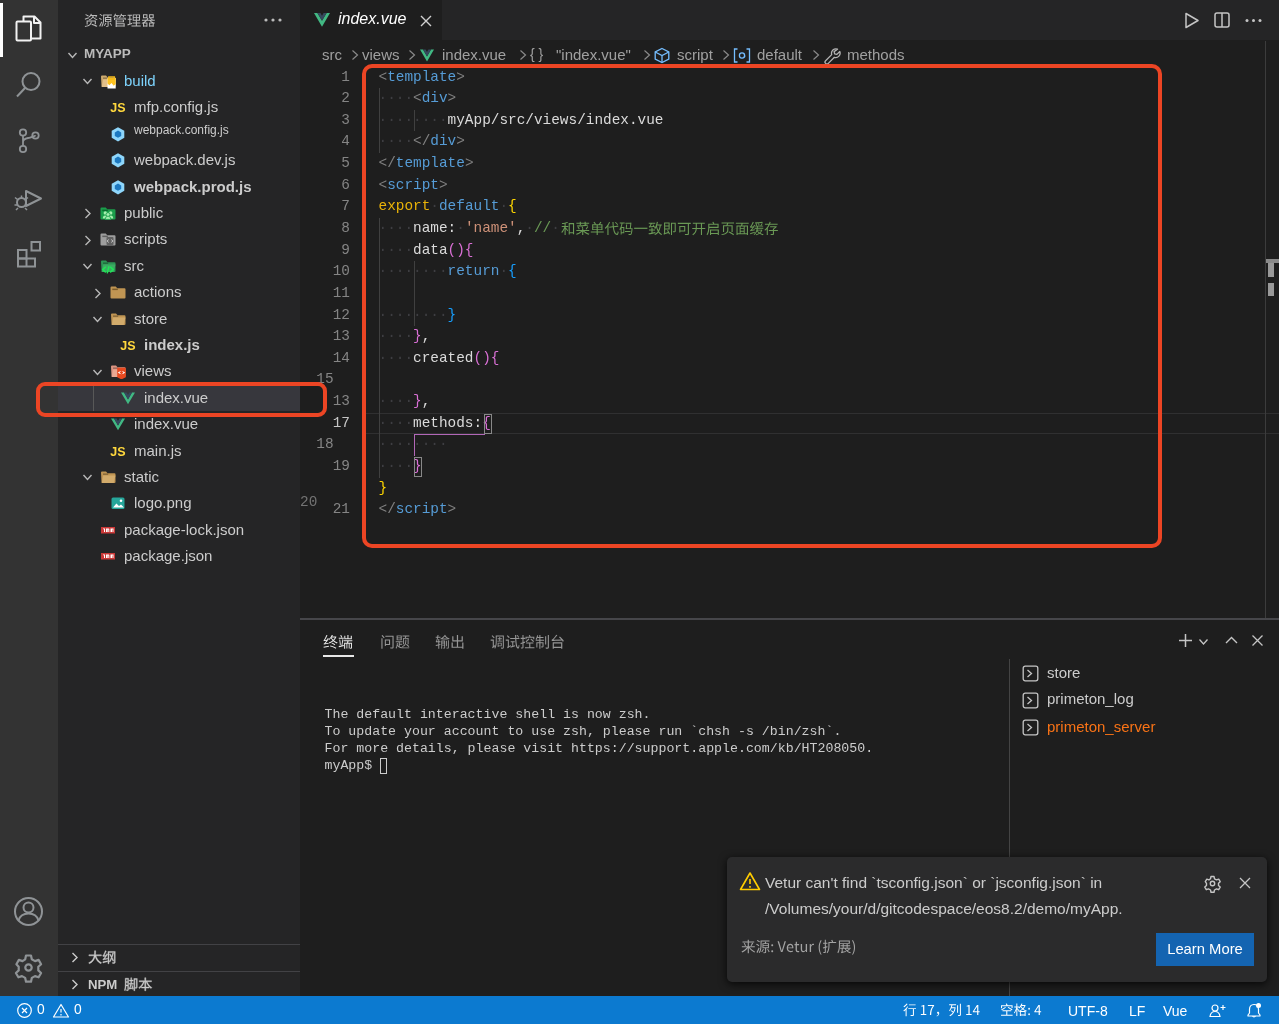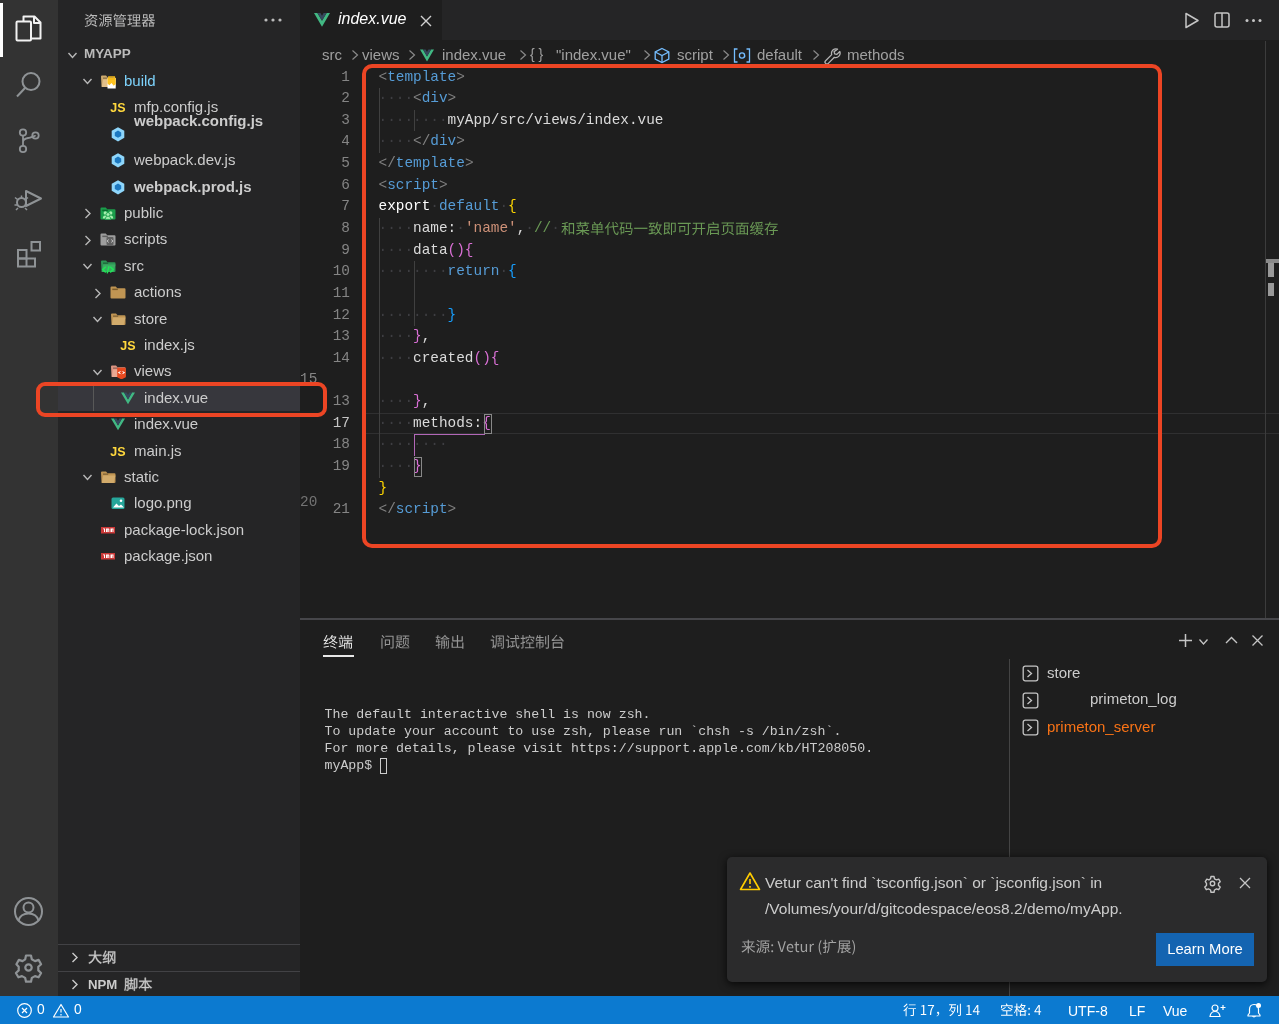--- a/index.html
+++ b/index.html
@@ -96,21 +96,21 @@
   </svg>
 <div class="abs" style="left:124px;top:71.9px;color:#7dd3fc;font-weight:normal;font-size:15px;white-space:nowrap">build</div>
 <svg style="position:absolute;left:110px;top:99.3px;" width="16" height="16" viewBox="0 0 16 16">
     <text x="8" y="13" font-family="Liberation Sans" font-weight="bold" font-size="12.5" fill="#ffd83d" text-anchor="middle">JS</text>
   </svg>
 <div class="abs" style="left:134px;top:98.3px;color:#cccccc;font-weight:normal;font-size:15px;white-space:nowrap">mfp.config.js</div>
 <svg style="position:absolute;left:110px;top:125.7px;" width="16" height="16" viewBox="0 0 16 16">
     <path d="M8 1.2 14.3 4.8 v7 L8 15.4 1.7 11.8 v-7z" fill="#8ed6fb"></path>
     <path d="M8 4.6 11.2 6.4 v3.6 L8 11.8 4.8 10 V6.4z" fill="#1c78c0"></path>
   </svg>
-<div class="abs" style="left:134px;top:112px;color:#cccccc;font-weight:bold;font-size:15px;white-space:nowrap">webpack.config.js</div>
+<div class="abs" style="left:134px;top:123px;color:#cccccc;font-weight:normal;font-size:12px;white-space:nowrap">webpack.config.js</div>
 <svg style="position:absolute;left:110px;top:152.1px;" width="16" height="16" viewBox="0 0 16 16">
     <path d="M8 1.2 14.3 4.8 v7 L8 15.4 1.7 11.8 v-7z" fill="#8ed6fb"></path>
     <path d="M8 4.6 11.2 6.4 v3.6 L8 11.8 4.8 10 V6.4z" fill="#1c78c0"></path>
   </svg>
 <div class="abs" style="left:134px;top:151.1px;color:#cccccc;font-weight:normal;font-size:15px;white-space:nowrap">webpack.dev.js</div>
 <svg style="position:absolute;left:110px;top:178.5px;" width="16" height="16" viewBox="0 0 16 16">
     <path d="M8 1.2 14.3 4.8 v7 L8 15.4 1.7 11.8 v-7z" fill="#8ed6fb"></path>
     <path d="M8 4.6 11.2 6.4 v3.6 L8 11.8 4.8 10 V6.4z" fill="#1c78c0"></path>
   </svg>
 <div class="abs" style="left:134px;top:177.5px;color:#cccccc;font-weight:bold;font-size:15px;white-space:nowrap">webpack.prod.js</div>
@@ -162,21 +162,21 @@
   </svg>
 <svg style="position:absolute;left:110px;top:310.5px;" width="16" height="16" viewBox="0 0 16 16">
     <path d="M1 3.5 q0-1 1-1 h4 l1.6 1.8 h6.9 q1 0 1 1 v7.7 q0 1-1 1 h-12 q-1 0-1-1z" fill="#c09553"></path>
     <path d="M3.2 6.5 h12.3 l-1.8 7.5 h-12z" fill="#d2ab6b"></path>
     <rect x="3" y="4.5" width="5.2" height="1.3" fill="#00000055"></rect>
   </svg>
 <div class="abs" style="left:134px;top:309.5px;color:#cccccc;font-weight:normal;font-size:15px;white-space:nowrap">store</div>
 <svg style="position:absolute;left:120px;top:336.9px;" width="16" height="16" viewBox="0 0 16 16">
     <text x="8" y="13" font-family="Liberation Sans" font-weight="bold" font-size="12.5" fill="#ffd83d" text-anchor="middle">JS</text>
   </svg>
-<div class="abs" style="left:144px;top:335.9px;color:#cccccc;font-weight:normal;font-size:15px;white-space:nowrap">index.js</div>
+<div class="abs" style="left:144px;top:335.9px;color:#cccccc;font-weight:bold;font-size:15px;white-space:nowrap">index.js</div>
 <svg style="position:absolute;left:91px;top:365.8px;" width="13" height="13" viewBox="0 0 13 13">
     <path d="M2.5 4 L6.5 8.5 10.5 4" fill="none" stroke="#b8b8b8" stroke-width="1.4"></path>
   </svg>
 <svg style="position:absolute;left:110px;top:363.3px;" width="16" height="16" viewBox="0 0 16 16">
     <path d="M1 3.5 q0-1 1-1 h4 l1.6 1.8 h6.9 q1 0 1 1 v7.7 q0 1-1 1 h-12 q-1 0-1-1z" fill="#dd9683"></path>
     <path d="M3.2 6.5 h12.3 l-1.8 7.5 h-12z" fill="#eaa893"></path>
     <rect x="3" y="4.5" width="5.2" height="1.3" fill="#00000055"></rect>
     <path d="M7.2 4.8 h8.6 v9.4 l-4.3 2.2 -4.3-2.2z" fill="#e8491f"></path>
     <path d="M7.8 9.6 q3.7-3.1 7.4 0 q-3.7 3.1-7.4 0z" fill="#fff"></path>
     <path d="M11.5 7.7 l1.9 1.9 -1.9 1.9 -1.9-1.9z" fill="#e8491f"></path>
@@ -325,40 +325,40 @@
 <div class="abs mono" style="left:378.5px;top:88.23px;height:21.63px;line-height:21.63px;font-size:14.4px;white-space:pre"><span style="color:#3e3e42">····</span><span style="color:#808080">&lt;</span><span style="color:#569cd6">div</span><span style="color:#808080">&gt;</span></div>
 <div class="abs mono" style="left:300px;top:109.86px;width:50.0px;height:21.63px;line-height:21.63px;color:#858585;font-size:14.4px;text-align:right">3</div>
 <div class="abs mono" style="left:378.5px;top:109.86px;height:21.63px;line-height:21.63px;font-size:14.4px;white-space:pre"><span style="color:#3e3e42">········</span><span style="color:#dadada">myApp/src/views/index.vue</span></div>
 <div class="abs mono" style="left:300px;top:131.49px;width:50.0px;height:21.63px;line-height:21.63px;color:#858585;font-size:14.4px;text-align:right">4</div>
 <div class="abs mono" style="left:378.5px;top:131.49px;height:21.63px;line-height:21.63px;font-size:14.4px;white-space:pre"><span style="color:#3e3e42">····</span><span style="color:#808080">&lt;/</span><span style="color:#569cd6">div</span><span style="color:#808080">&gt;</span></div>
 <div class="abs mono" style="left:300px;top:153.12px;width:50.0px;height:21.63px;line-height:21.63px;color:#858585;font-size:14.4px;text-align:right">5</div>
 <div class="abs mono" style="left:378.5px;top:153.12px;height:21.63px;line-height:21.63px;font-size:14.4px;white-space:pre"><span style="color:#808080">&lt;/</span><span style="color:#569cd6">template</span><span style="color:#808080">&gt;</span></div>
 <div class="abs mono" style="left:300px;top:174.75px;width:50.0px;height:21.63px;line-height:21.63px;color:#858585;font-size:14.4px;text-align:right">6</div>
 <div class="abs mono" style="left:378.5px;top:174.75px;height:21.63px;line-height:21.63px;font-size:14.4px;white-space:pre"><span style="color:#808080">&lt;</span><span style="color:#569cd6">script</span><span style="color:#808080">&gt;</span></div>
 <div class="abs mono" style="left:300px;top:196.38px;width:50.0px;height:21.63px;line-height:21.63px;color:#858585;font-size:14.4px;text-align:right">7</div>
-<div class="abs mono" style="left:378.5px;top:196.38px;height:21.63px;line-height:21.63px;font-size:14.4px;white-space:pre"><span style="color:#ffffff">export</span><span style="color:#3e3e42">·</span><span style="color:#569cd6">default</span><span style="color:#3e3e42">·</span><span style="color:#ffd700">{</span></div>
+<div class="abs mono" style="left:378.5px;top:196.38px;height:21.63px;line-height:21.63px;font-size:14.4px;white-space:pre"><span style="color:#eab308">export</span><span style="color:#3e3e42">·</span><span style="color:#569cd6">default</span><span style="color:#3e3e42">·</span><span style="color:#ffd700">{</span></div>
 <div class="abs mono" style="left:300px;top:218.01px;width:50.0px;height:21.63px;line-height:21.63px;color:#858585;font-size:14.4px;text-align:right">8</div>
 <div class="abs mono" style="left:378.5px;top:218.01px;height:21.63px;line-height:21.63px;font-size:14.4px;white-space:pre"><span style="color:#3e3e42">····</span><span style="color:#dadada">name:</span><span style="color:#3e3e42">·</span><span style="color:#ce9178">'name'</span><span style="color:#dadada">,</span><span style="color:#3e3e42">·</span><span style="color:#6a9955">//</span><span style="color:#3e3e42">·</span></div>
 <div class="abs mono" style="left:300px;top:239.64px;width:50.0px;height:21.63px;line-height:21.63px;color:#858585;font-size:14.4px;text-align:right">9</div>
 <div class="abs mono" style="left:378.5px;top:239.64px;height:21.63px;line-height:21.63px;font-size:14.4px;white-space:pre"><span style="color:#3e3e42">····</span><span style="color:#dadada">data</span><span style="color:#da70d6">(){</span></div>
 <div class="abs mono" style="left:300px;top:261.27px;width:50.0px;height:21.63px;line-height:21.63px;color:#858585;font-size:14.4px;text-align:right">10</div>
 <div class="abs mono" style="left:378.5px;top:261.27px;height:21.63px;line-height:21.63px;font-size:14.4px;white-space:pre"><span style="color:#3e3e42">········</span><span style="color:#569cd6">return</span><span style="color:#3e3e42">·</span><span style="color:#179fff">{</span></div>
 <div class="abs mono" style="left:300px;top:282.90px;width:50.0px;height:21.63px;line-height:21.63px;color:#858585;font-size:14.4px;text-align:right">11</div>
 <div class="abs mono" style="left:300px;top:304.53px;width:50.0px;height:21.63px;line-height:21.63px;color:#858585;font-size:14.4px;text-align:right">12</div>
 <div class="abs mono" style="left:378.5px;top:304.53px;height:21.63px;line-height:21.63px;font-size:14.4px;white-space:pre"><span style="color:#3e3e42">········</span><span style="color:#179fff">}</span></div>
 <div class="abs mono" style="left:300px;top:326.16px;width:50.0px;height:21.63px;line-height:21.63px;color:#858585;font-size:14.4px;text-align:right">13</div>
 <div class="abs mono" style="left:378.5px;top:326.16px;height:21.63px;line-height:21.63px;font-size:14.4px;white-space:pre"><span style="color:#3e3e42">····</span><span style="color:#da70d6">}</span><span style="color:#dadada">,</span></div>
 <div class="abs mono" style="left:300px;top:347.79px;width:50.0px;height:21.63px;line-height:21.63px;color:#858585;font-size:14.4px;text-align:right">14</div>
 <div class="abs mono" style="left:378.5px;top:347.79px;height:21.63px;line-height:21.63px;font-size:14.4px;white-space:pre"><span style="color:#3e3e42">····</span><span style="color:#dadada">created</span><span style="color:#da70d6">(){</span></div>
-<div class="abs mono" style="left:300px;top:369.42px;width:50.0px;height:21.63px;line-height:21.63px;color:#858585;font-size:14.4px;text-align:left">15</div>
+<div class="abs mono" style="left:300px;top:369.42px;width:50.0px;height:21.63px;line-height:21.63px;color:#858585;font-size:14.4px;text-align:center">15</div>
 <div class="abs mono" style="left:300px;top:391.05px;width:50.0px;height:21.63px;line-height:21.63px;color:#858585;font-size:14.4px;text-align:right">13</div>
 <div class="abs mono" style="left:378.5px;top:391.05px;height:21.63px;line-height:21.63px;font-size:14.4px;white-space:pre"><span style="color:#3e3e42">····</span><span style="color:#da70d6">}</span><span style="color:#dadada">,</span></div>
 <div class="abs mono" style="left:300px;top:412.68px;width:50.0px;height:21.63px;line-height:21.63px;color:#c6c6c6;font-size:14.4px;text-align:right">17</div>
 <div class="abs mono" style="left:378.5px;top:412.68px;height:21.63px;line-height:21.63px;font-size:14.4px;white-space:pre"><span style="color:#3e3e42">····</span><span style="color:#dadada">methods:</span><span style="color:#da70d6">{</span></div>
-<div class="abs mono" style="left:300px;top:434.31px;width:50.0px;height:21.63px;line-height:21.63px;color:#858585;font-size:14.4px;text-align:right">18</div>
+<div class="abs mono" style="left:300px;top:434.31px;width:50.0px;height:21.63px;line-height:21.63px;color:#858585;font-size:14.4px;text-align:center">18</div>
 <div class="abs mono" style="left:378.5px;top:434.31px;height:21.63px;line-height:21.63px;font-size:14.4px;white-space:pre"><span style="color:#3e3e42">········</span></div>
 <div class="abs mono" style="left:300px;top:455.94px;width:50.0px;height:21.63px;line-height:21.63px;color:#858585;font-size:14.4px;text-align:right">19</div>
 <div class="abs mono" style="left:378.5px;top:455.94px;height:21.63px;line-height:21.63px;font-size:14.4px;white-space:pre"><span style="color:#3e3e42">····</span><span style="color:#da70d6">}</span></div>
 <div class="abs mono" style="left:300px;top:492px;width:50.0px;height:21.63px;line-height:21.63px;color:#737373;font-size:14.4px;">20</div>
 <div class="abs mono" style="left:378.5px;top:477.57px;height:21.63px;line-height:21.63px;font-size:14.4px;white-space:pre"><span style="color:#ffd700">}</span></div>
 <div class="abs mono" style="left:300px;top:499.20px;width:50.0px;height:21.63px;line-height:21.63px;color:#858585;font-size:14.4px;text-align:right">21</div>
 <div class="abs mono" style="left:378.5px;top:499.20px;height:21.63px;line-height:21.63px;font-size:14.4px;white-space:pre"><span style="color:#808080">&lt;/</span><span style="color:#569cd6">script</span><span style="color:#808080">&gt;</span></div>
 <svg style="position:absolute;left:553.15px;top:218.26px" width="234" height="23" viewBox="0 0 234 23">
     <g transform="translate(8 15.95) scale(0.0145 -0.0145)" fill="#6a9955">
       <path transform="translate(0 0)" d="M531 747V-35H604V47H827V-28H903V747ZM604 119V675H827V119ZM439 831C351 795 193 765 60 747C68 730 78 704 81 687C134 693 191 701 247 711V544H50V474H228C182 348 102 211 26 134C39 115 58 86 67 64C132 133 198 248 247 366V-78H321V363C364 306 420 230 443 192L489 254C465 285 358 411 321 449V474H496V544H321V726C384 739 442 754 489 772Z"></path>
@@ -433,21 +433,21 @@
 <div class="abs" style="left:1008.5px;top:659px;width:1px;height:337px;background:#444"></div>
 <svg style="position:absolute;left:1022px;top:664.5px;" width="17" height="17" viewBox="0 0 17 17">
     <rect x="1.2" y="1.2" width="14.6" height="14.6" rx="2" fill="none" stroke="#c5c5c5" stroke-width="1.3"></rect>
     <path d="M5.5 5 L9.5 8.5 5.5 12" fill="none" stroke="#c5c5c5" stroke-width="1.3"></path>
   </svg>
 <div class="abs" style="left:1047px;top:664px;color:#cccccc;font-size:15px">store</div>
 <svg style="position:absolute;left:1022px;top:691.5px;" width="17" height="17" viewBox="0 0 17 17">
     <rect x="1.2" y="1.2" width="14.6" height="14.6" rx="2" fill="none" stroke="#c5c5c5" stroke-width="1.3"></rect>
     <path d="M5.5 5 L9.5 8.5 5.5 12" fill="none" stroke="#c5c5c5" stroke-width="1.3"></path>
   </svg>
-<div class="abs" style="left:1090px;top:690px;color:#cccccc;font-size:15px">primeton_log</div>
+<div class="abs" style="left:1047px;top:690px;color:#cccccc;font-size:15px">primeton_log</div>
 <svg style="position:absolute;left:1022px;top:718.5px;" width="17" height="17" viewBox="0 0 17 17">
     <rect x="1.2" y="1.2" width="14.6" height="14.6" rx="2" fill="none" stroke="#c5c5c5" stroke-width="1.3"></rect>
     <path d="M5.5 5 L9.5 8.5 5.5 12" fill="none" stroke="#c5c5c5" stroke-width="1.3"></path>
   </svg>
 <div class="abs" style="left:1047px;top:718px;color:#f97316;font-size:15px">primeton_server</div>
 <div class="abs" style="left:727px;top:857px;width:539.5px;height:125px;background:#2b2b2c;border-radius:5px;box-shadow:0 2px 8px #000c"></div>
 <svg style="position:absolute;left:739px;top:871px;" width="22" height="20" viewBox="0 0 22 20">
     <path d="M11 2 L20.5 18.5 H1.5z" fill="none" stroke="#fc0" stroke-width="1.6" stroke-linejoin="round"></path>
     <path d="M11 8 v5 M11 15 v1.8" stroke="#fc0" stroke-width="1.6"></path>
   </svg>

